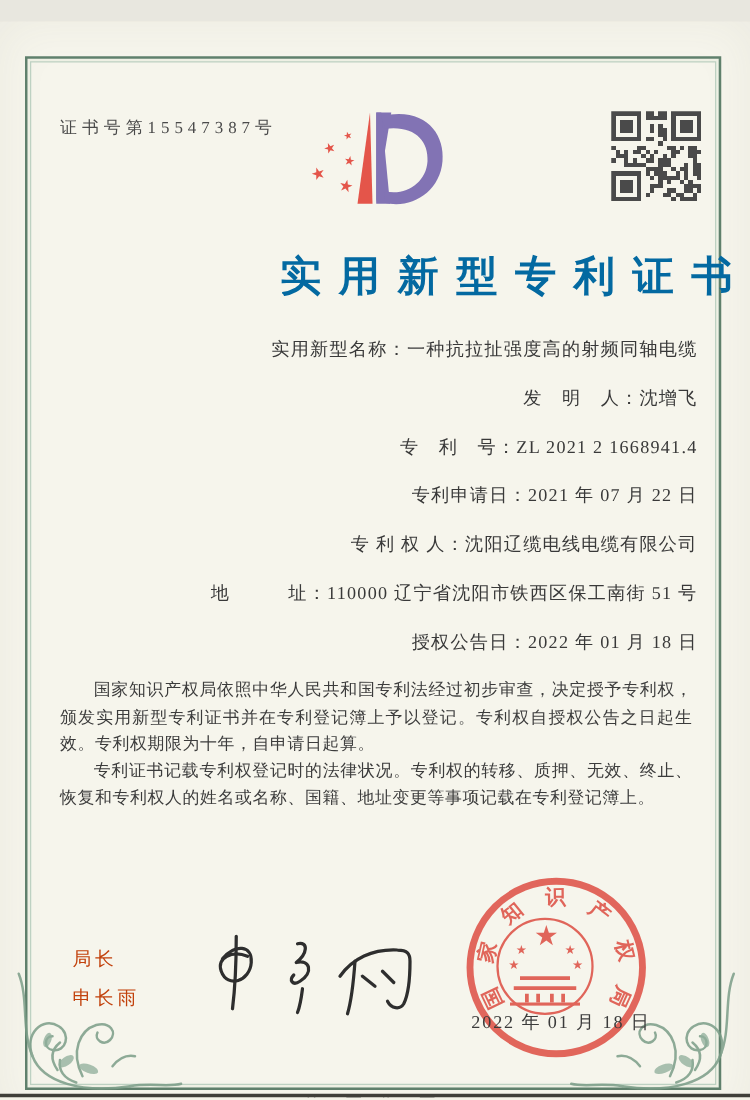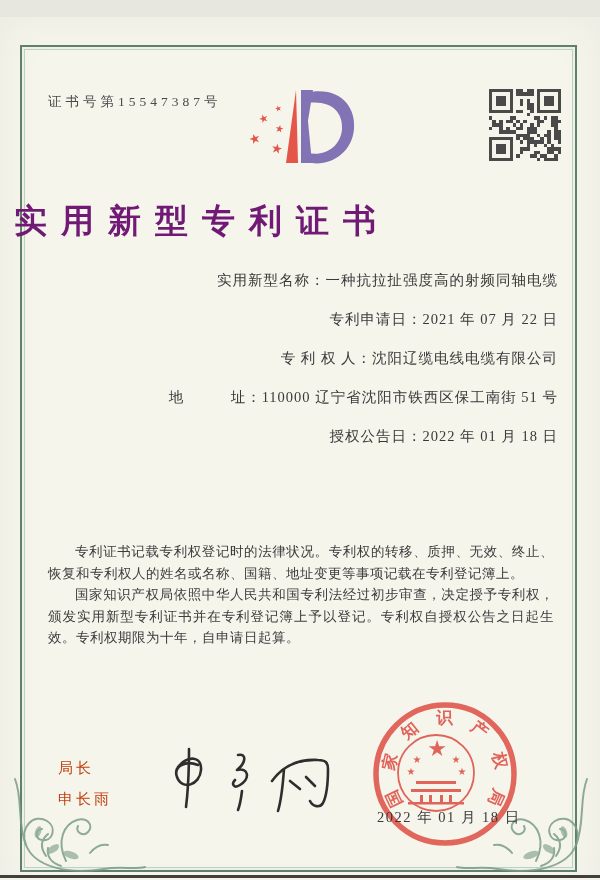--- a/index.html
+++ b/index.html
@@ -15,22 +15,22 @@
     box-shadow:inset 0 0 0 2px #eef0e4, inset 0 0 0 3px #bdd1c2;
     pointer-events:none;
   }
   .cert-no{
     position:absolute;left:48px;top:76px;
     font-size:13.5px;letter-spacing:4px;color:#4a4a4a;white-space:nowrap;
   }
   .logo{position:absolute;left:243px;top:60px;width:134px;height:102px;}
   .qr{position:absolute;left:489px;top:72px;width:72px;height:72px;}
   .title{
-    position:absolute;left:0;top:182px;width:100%;text-align:left;
-    font-size:33px;font-weight:600;color:#701a75;
+    position:absolute;left:0;top:182px;width:100%;text-align:right;
+    font-size:33px;font-weight:600;color:#0369a1;
     letter-spacing:14px;text-indent:14px;white-space:nowrap;
   }
   .fields{position:absolute;left:48px;top:252px;width:510px;font-size:14.5px;color:#393939;text-align:right;}
   .field-row{height:22px;line-height:22px;margin-bottom:17px;white-space:nowrap;position:relative;}
   .field-label{letter-spacing:1px;}
   .field-value{letter-spacing:1px;}
   .grant-no{position:absolute;left:282px;top:0;}
   .paragraphs{
     position:absolute;left:48px;top:524px;width:506px;
     font-size:13.5px;line-height:21.5px;color:#3c3c3c;text-align:justify;
@@ -338,36 +338,42 @@
       </g>
   </svg>
 
   <div class="title">实用新型专利证书</div>
 
   <div class="fields">
     <div class="field-row">
       <span class="field-label">实用新型名称：</span><span class="field-value">一种抗拉扯强度高的射频同轴电缆</span>
     </div>
     <div class="field-row">
+      <span class="field-label">发　明　人：</span><span class="field-value">沈增飞</span>
+    </div>
+    <div class="field-row">
+      <span class="field-label">专　利　号：</span><span class="field-value">ZL 2021 2 1668941.4</span>
+    </div>
+    <div class="field-row">
       <span class="field-label">专利申请日：</span><span class="field-value">2021 年 07 月 22 日</span>
     </div>
     <div class="field-row">
       <span class="field-label">专 利 权 人：</span><span class="field-value">沈阳辽缆电线电缆有限公司</span>
     </div>
     <div class="field-row">
       <span class="field-label">地　　　址：</span><span class="field-value">110000 辽宁省沈阳市铁西区保工南街 51 号</span>
     </div>
     <div class="field-row">
       <span class="field-label">授权公告日：</span><span class="field-value">2022 年 01 月 18 日</span>
     </div>
   </div>
 
   <div class="paragraphs">
+    <p>国家知识产权局依照中华人民共和国专利法经过初步审查，决定授予专利权，颁发实用新型专利证书并在专利登记簿上予以登记。专利权自授权公告之日起生效。专利权期限为十年，自申请日起算。</p>
     <p>专利证书记载专利权登记时的法律状况。专利权的转移、质押、无效、终止、恢复和专利权人的姓名或名称、国籍、地址变更等事项记载在专利登记簿上。</p>
-    <p>国家知识产权局依照中华人民共和国专利法经过初步审查，决定授予专利权，颁发实用新型专利证书并在专利登记簿上予以登记。专利权自授权公告之日起生效。专利权期限为十年，自申请日起算。</p>
   </div>
 
   <div class="signer">
     <div>局长</div>
     <div>申长雨</div>
   </div>
 
   <svg class="signature" viewBox="0 0 195 95">
     <g fill="none" stroke="#2e2e2e" stroke-width="2.6" stroke-linecap="round" stroke-linejoin="round">
       <path d="M28,38 C 38,26 52,27 51,41 C 50,56 32,62 27,48 C 23,37 36,31 48,36"></path>

